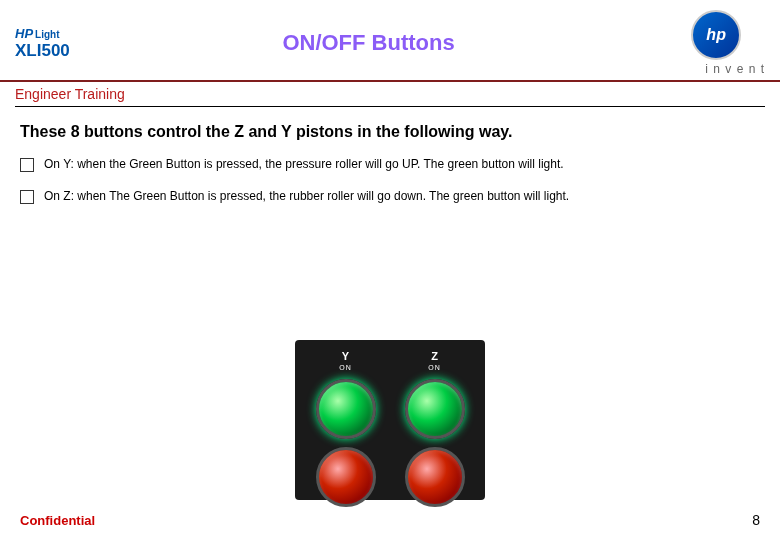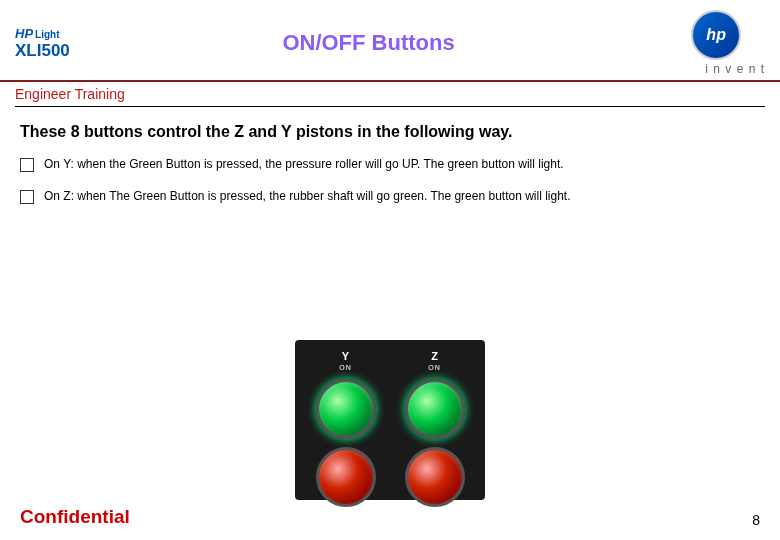--- a/index.html
+++ b/index.html
@@ -120,21 +120,21 @@
       align-items: flex-end;
       justify-content: space-between;
       padding: 0 20px;
       position: absolute;
       bottom: 12px;
       left: 0;
       right: 0;
     }
 
     .confidential-label {
-      font-size: 19px;
+      font-size: 13px;
       color: #cc0000;
       font-weight: bold;
     }
 
     .page-number {
       font-size: 14px;
       color: #000000;
     }
 
     
@@ -282,21 +282,21 @@
 <div class="content">
   <div class="main-title">These 8 buttons control the Z and Y pistons in the following way.</div>
 
   <ul class="bullet-list">
     <li class="bullet-item">
       <div class="bullet-box"></div>
       <span class="bullet-text">On Y: when the Green Button is pressed, the pressure roller will go UP. The green button will light.</span>
     </li>
     <li class="bullet-item">
       <div class="bullet-box"></div>
-      <span class="bullet-text">On Z: when The Green Button is pressed, the rubber shaft will go green. The green button will light.</span>
+      <span class="bullet-text">On Z: when The Green Button is pressed, the rubber roller will go down. The green button will light.</span>
     </li>
   </ul>
 </div>
 
 <div class="control-panel">
 
   <div class="panel-label-top">
     <span class="letter">Y</span>
     <span class="on-off">ON</span>
   </div>

